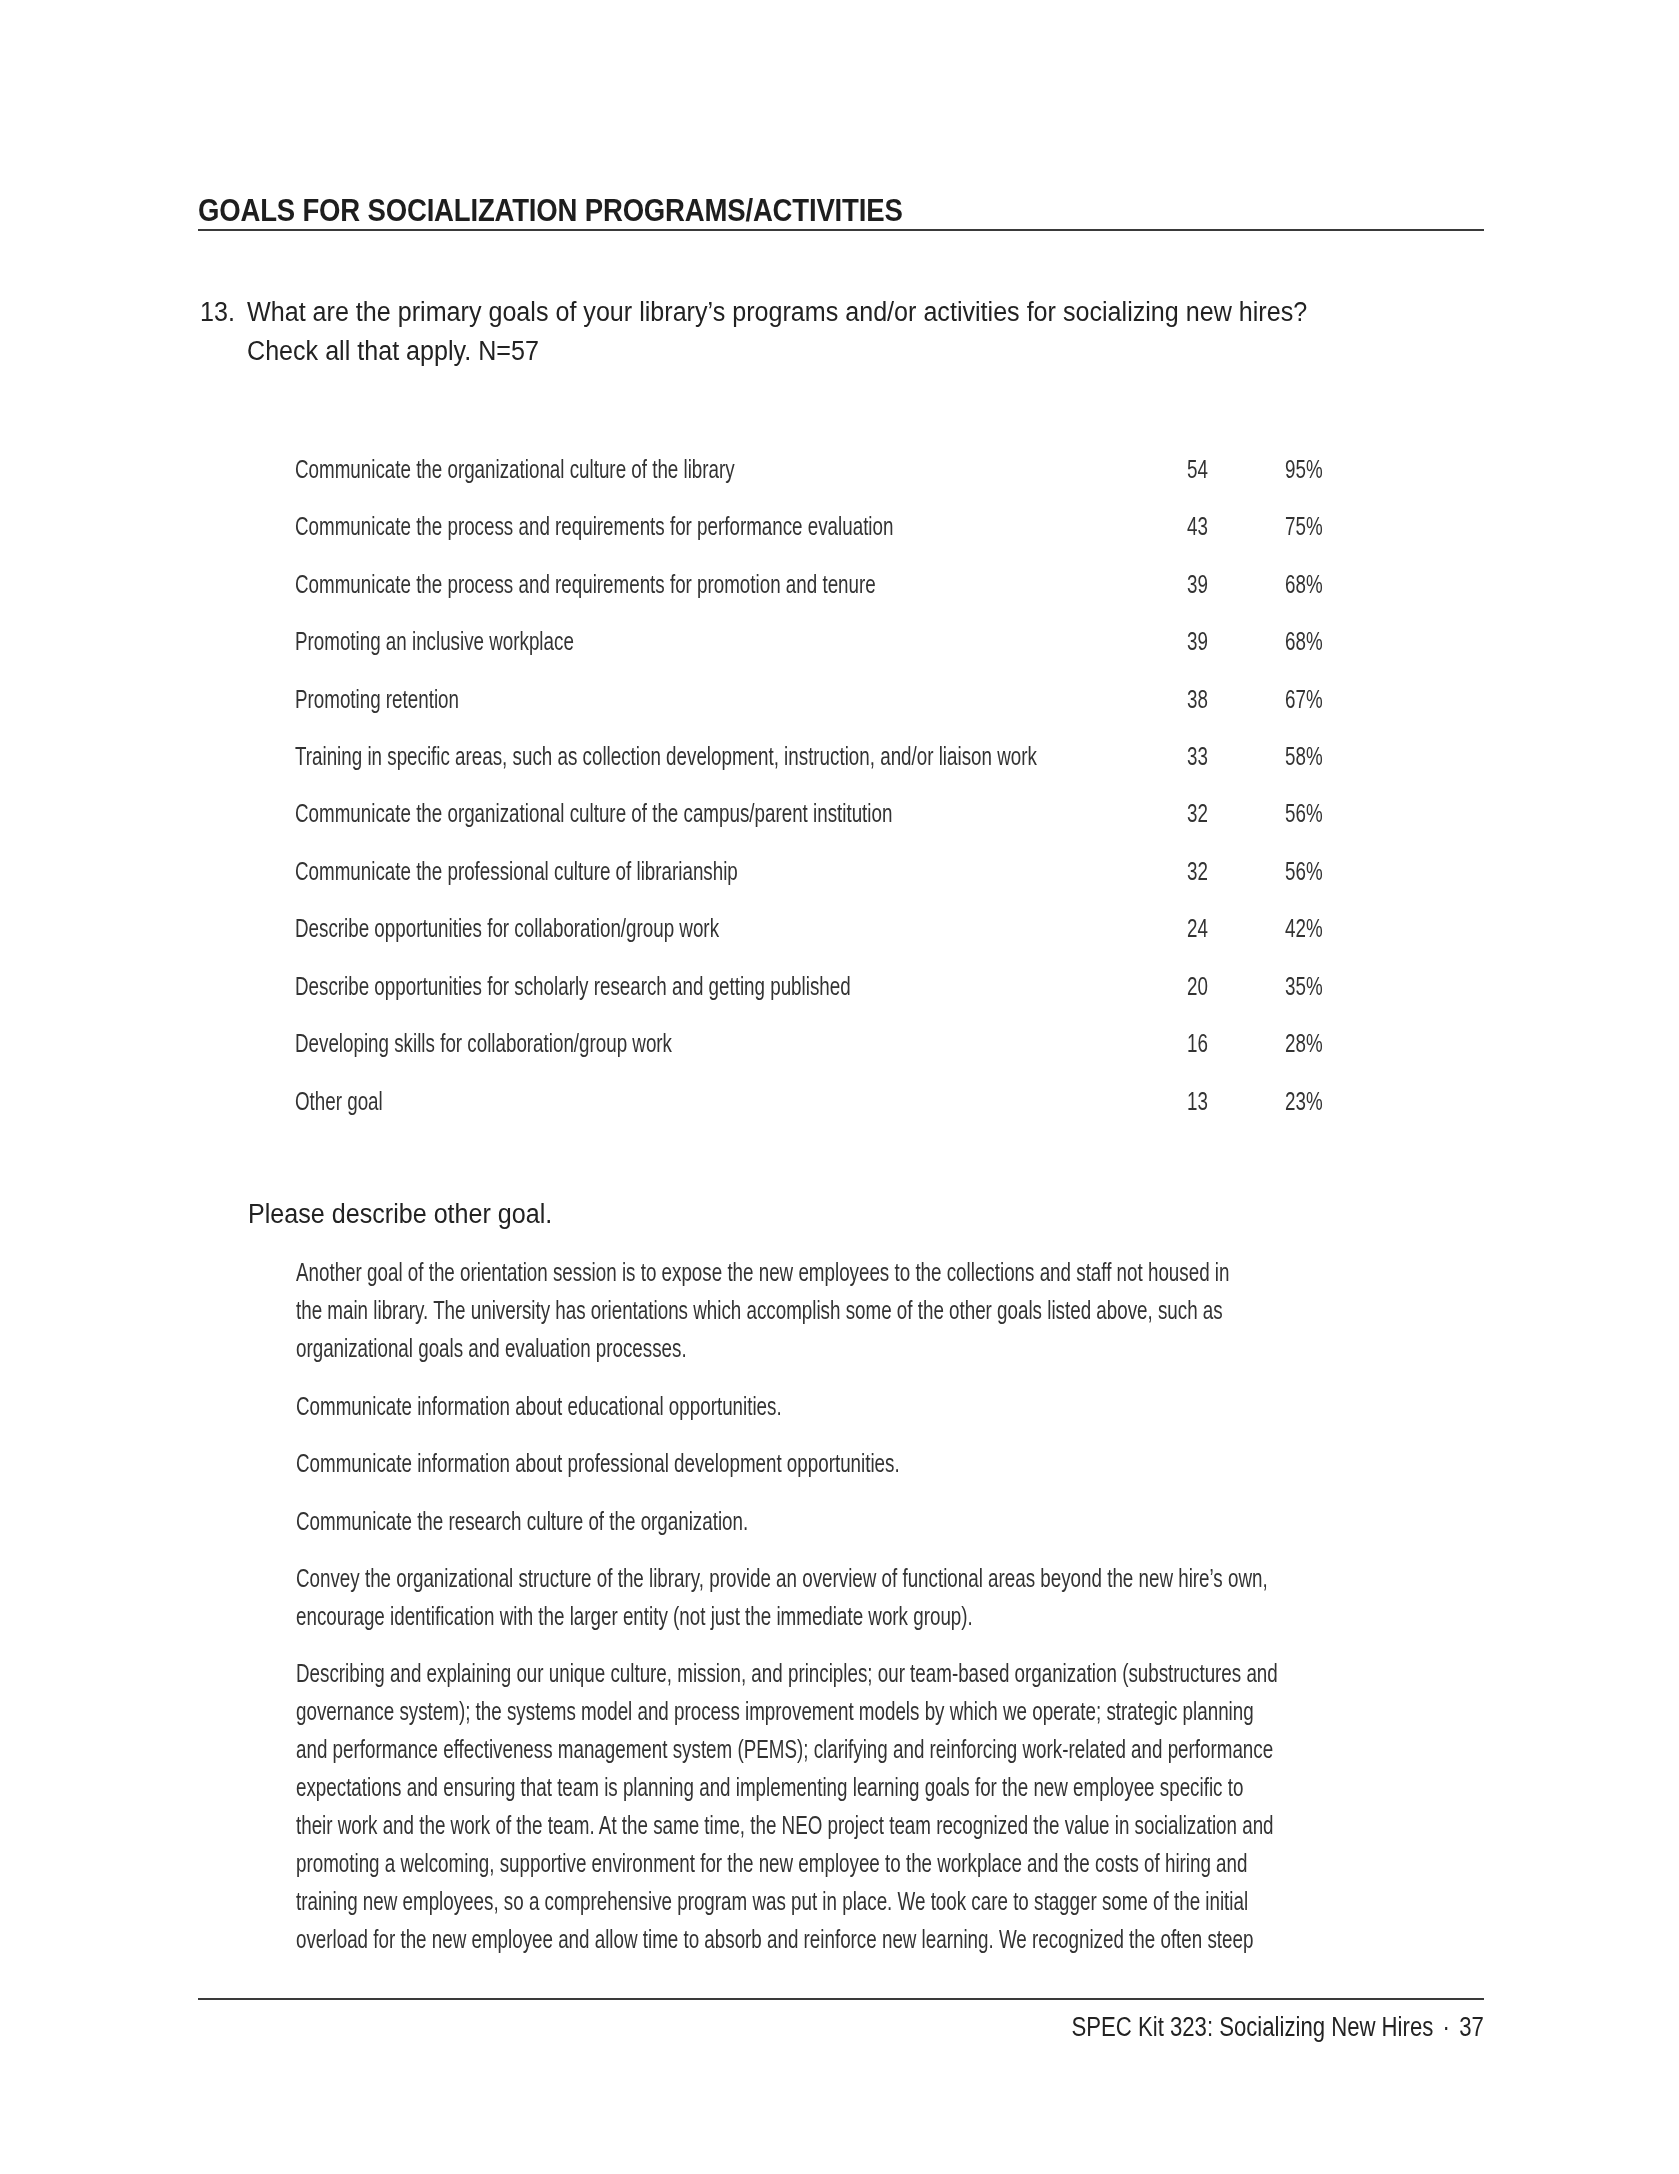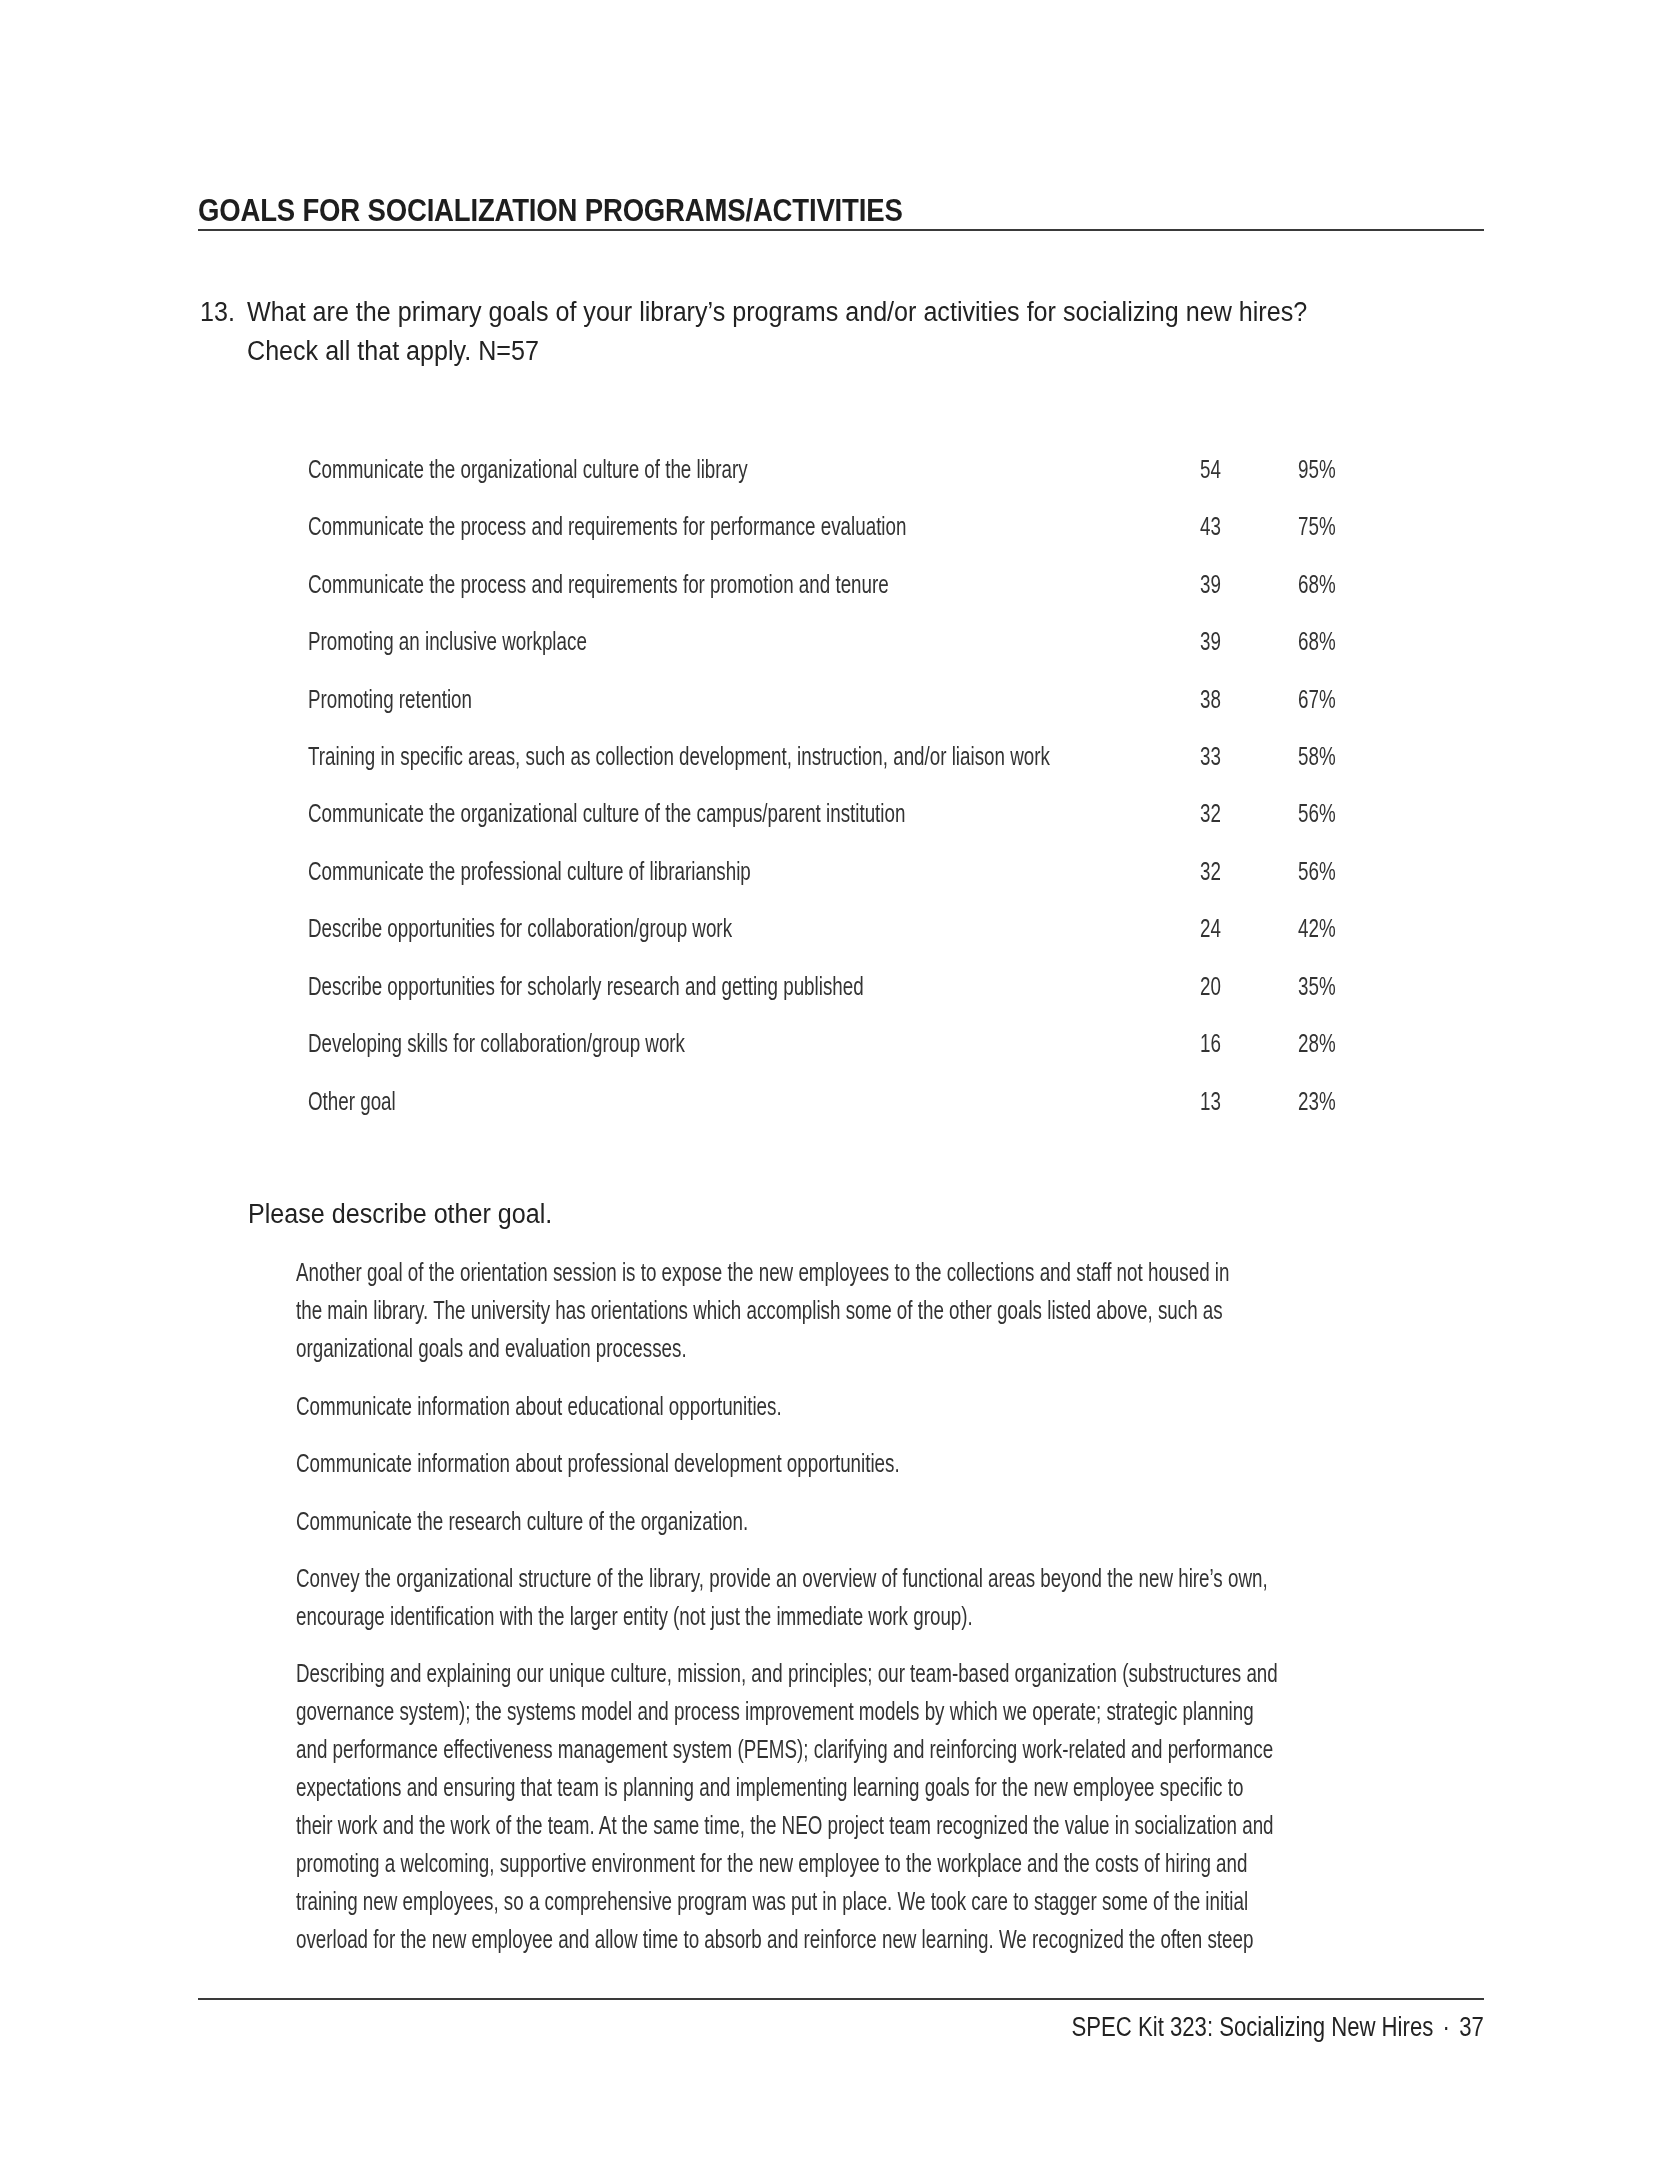--- a/index.html
+++ b/index.html
@@ -60,21 +60,21 @@
   .q-text span { display: block; }
 
   
   .goals-table {
     position: absolute;
     left: 0;
     top: 0;
   }
   .g-row {
     position: absolute;
-    left: 13px;
+    left: 0;
     height: 57px;
     width: 1396px;
   }
   .g-label, .g-count, .g-pct {
     position: absolute;
     top: 0;
     font-size: 25.4px;
     line-height: 28px;
     color: #333;
     white-space: nowrap;

